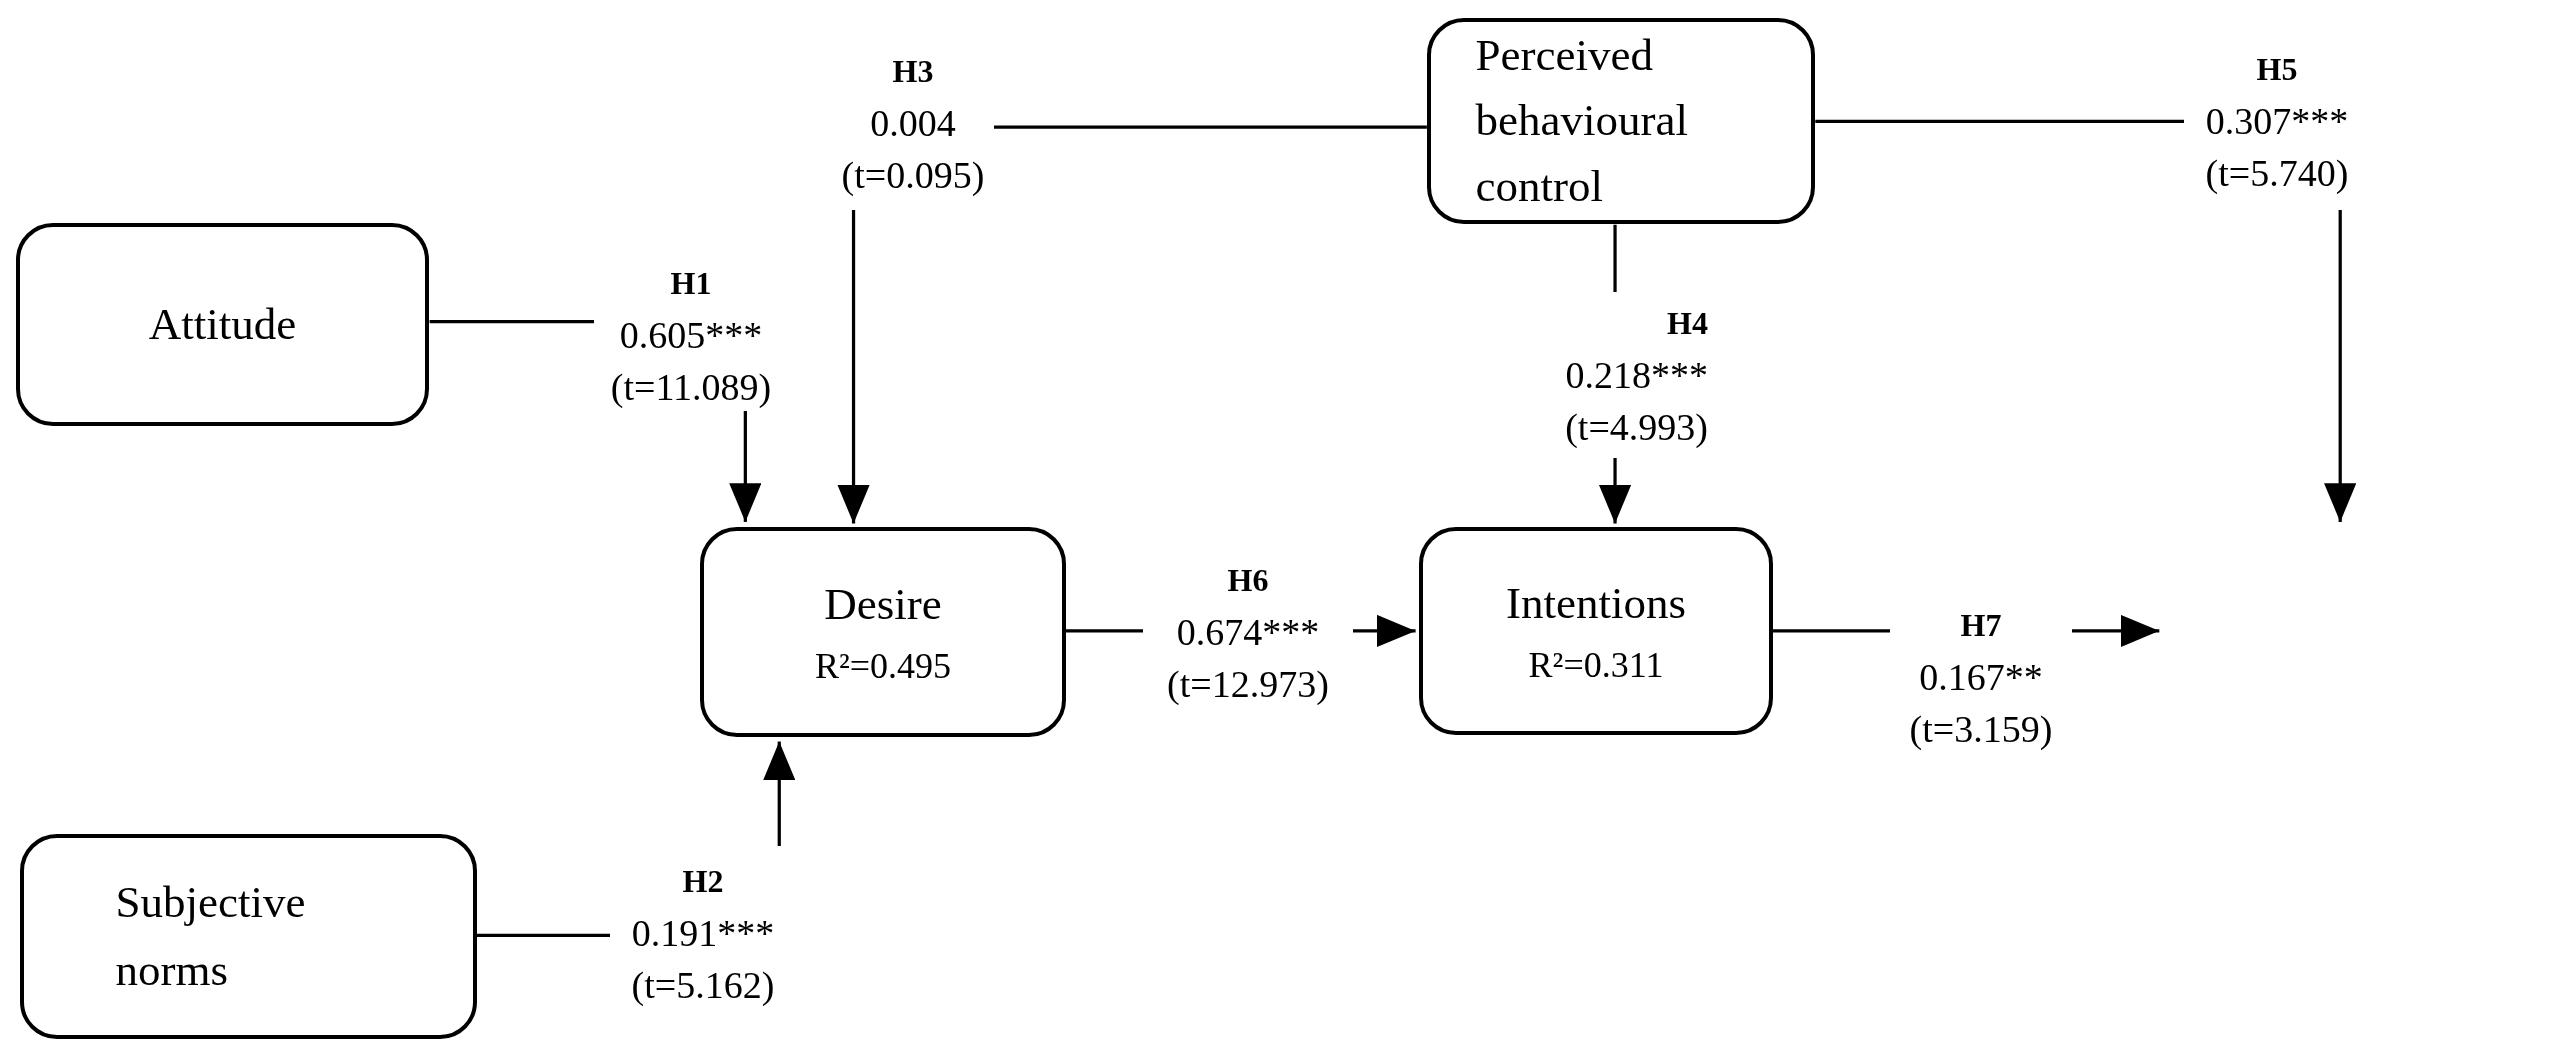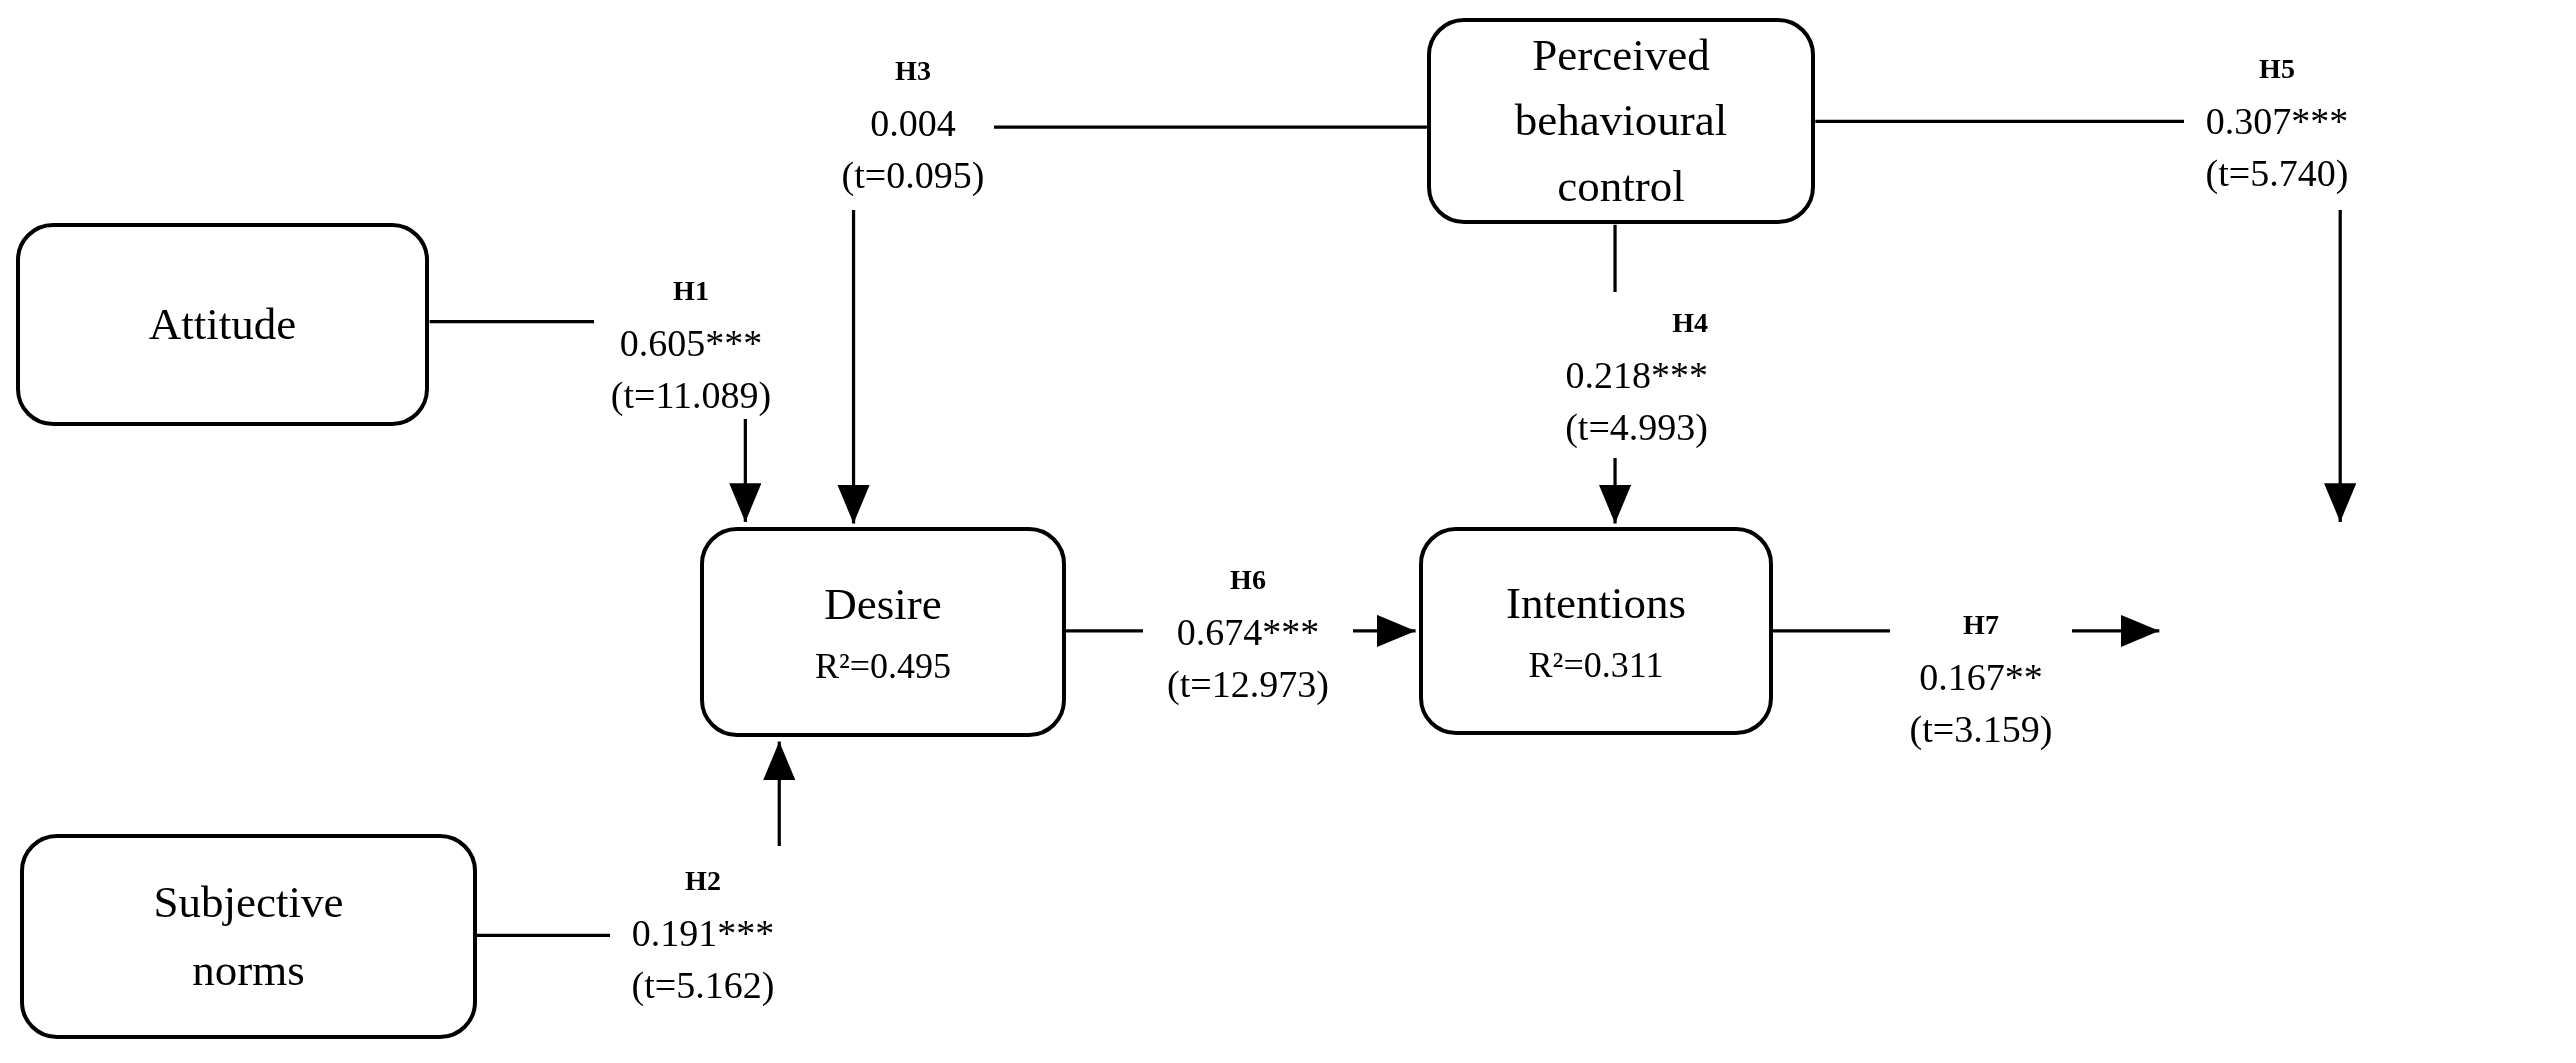--- a/index.html
+++ b/index.html
@@ -17,37 +17,36 @@
   svg.wires path.wire { stroke: var(--line, #000); stroke-width: 4; fill: none; }
   svg.wires marker path { fill: var(--line, #000); }
 
   .node {
     position: absolute;
     background: #fff;
     border: 4px solid var(--line, #000);
     border-radius: 37px;
     display: flex; flex-direction: column;
     align-items: center; justify-content: center;
-    text-align: center;
     font-size: 45px; line-height: 1.5;
   }
   .node .node-label { font-size: 45px; }
   .node .node-label.narrow { max-width: 266px; }
   .node .node-r2 { font-weight: normal; font-size: 36px; }
 
   .plabel {
     position: absolute;
     background: #fff;
     text-align: center;
     font-size: 38px;
     line-height: 52px;
     display: flex; flex-direction: column;
     align-items: center; justify-content: center;
   }
-  .plabel .hyp { font-weight: bold; font-size: 28px; }
+  .plabel .hyp { font-weight: bold; font-size: 32px; }
 </style>
 </head>
 <body style="--line: #000000; background: rgb(255, 255, 255);">
 
 <div id="stage">
 
   <svg class="wires" viewBox="0 0 3190 1317" aria-hidden="true">
     <defs>
       <marker id="arrow" viewBox="0 0 12 10" refX="12" refY="5" markerWidth="12" markerHeight="10" orient="auto-start-reverse">
         <path d="M0,0 L12,5 L0,10 Z"></path>
@@ -88,21 +87,21 @@
     <div class="node-label">Desire</div>
     <div class="node-r2">R²=0.495</div>
   </div>
 
   <div class="node" style="left:1419px; top:527px; width:354px; height:208px;">
     <div class="node-label">Intentions</div>
     <div class="node-r2">R²=0.311</div>
   </div>
 
 
-  <div class="plabel" style="left:594px; top:266px; width:194px; height:153px;">
+  <div class="plabel" style="left:594px; top:258px; width:194px; height:153px;">
     <div class="hyp">H1</div>
     <div class="coef">0.605***</div>
     <div class="tval">(t=11.089)</div>
   </div>
 
   <div class="plabel" style="left:610px; top:846px; width:186px; height:174px;justify-content:center;">
     <div class="hyp">H2</div>
     <div class="coef">0.191***</div>
     <div class="tval">(t=5.162)</div>
   </div>

